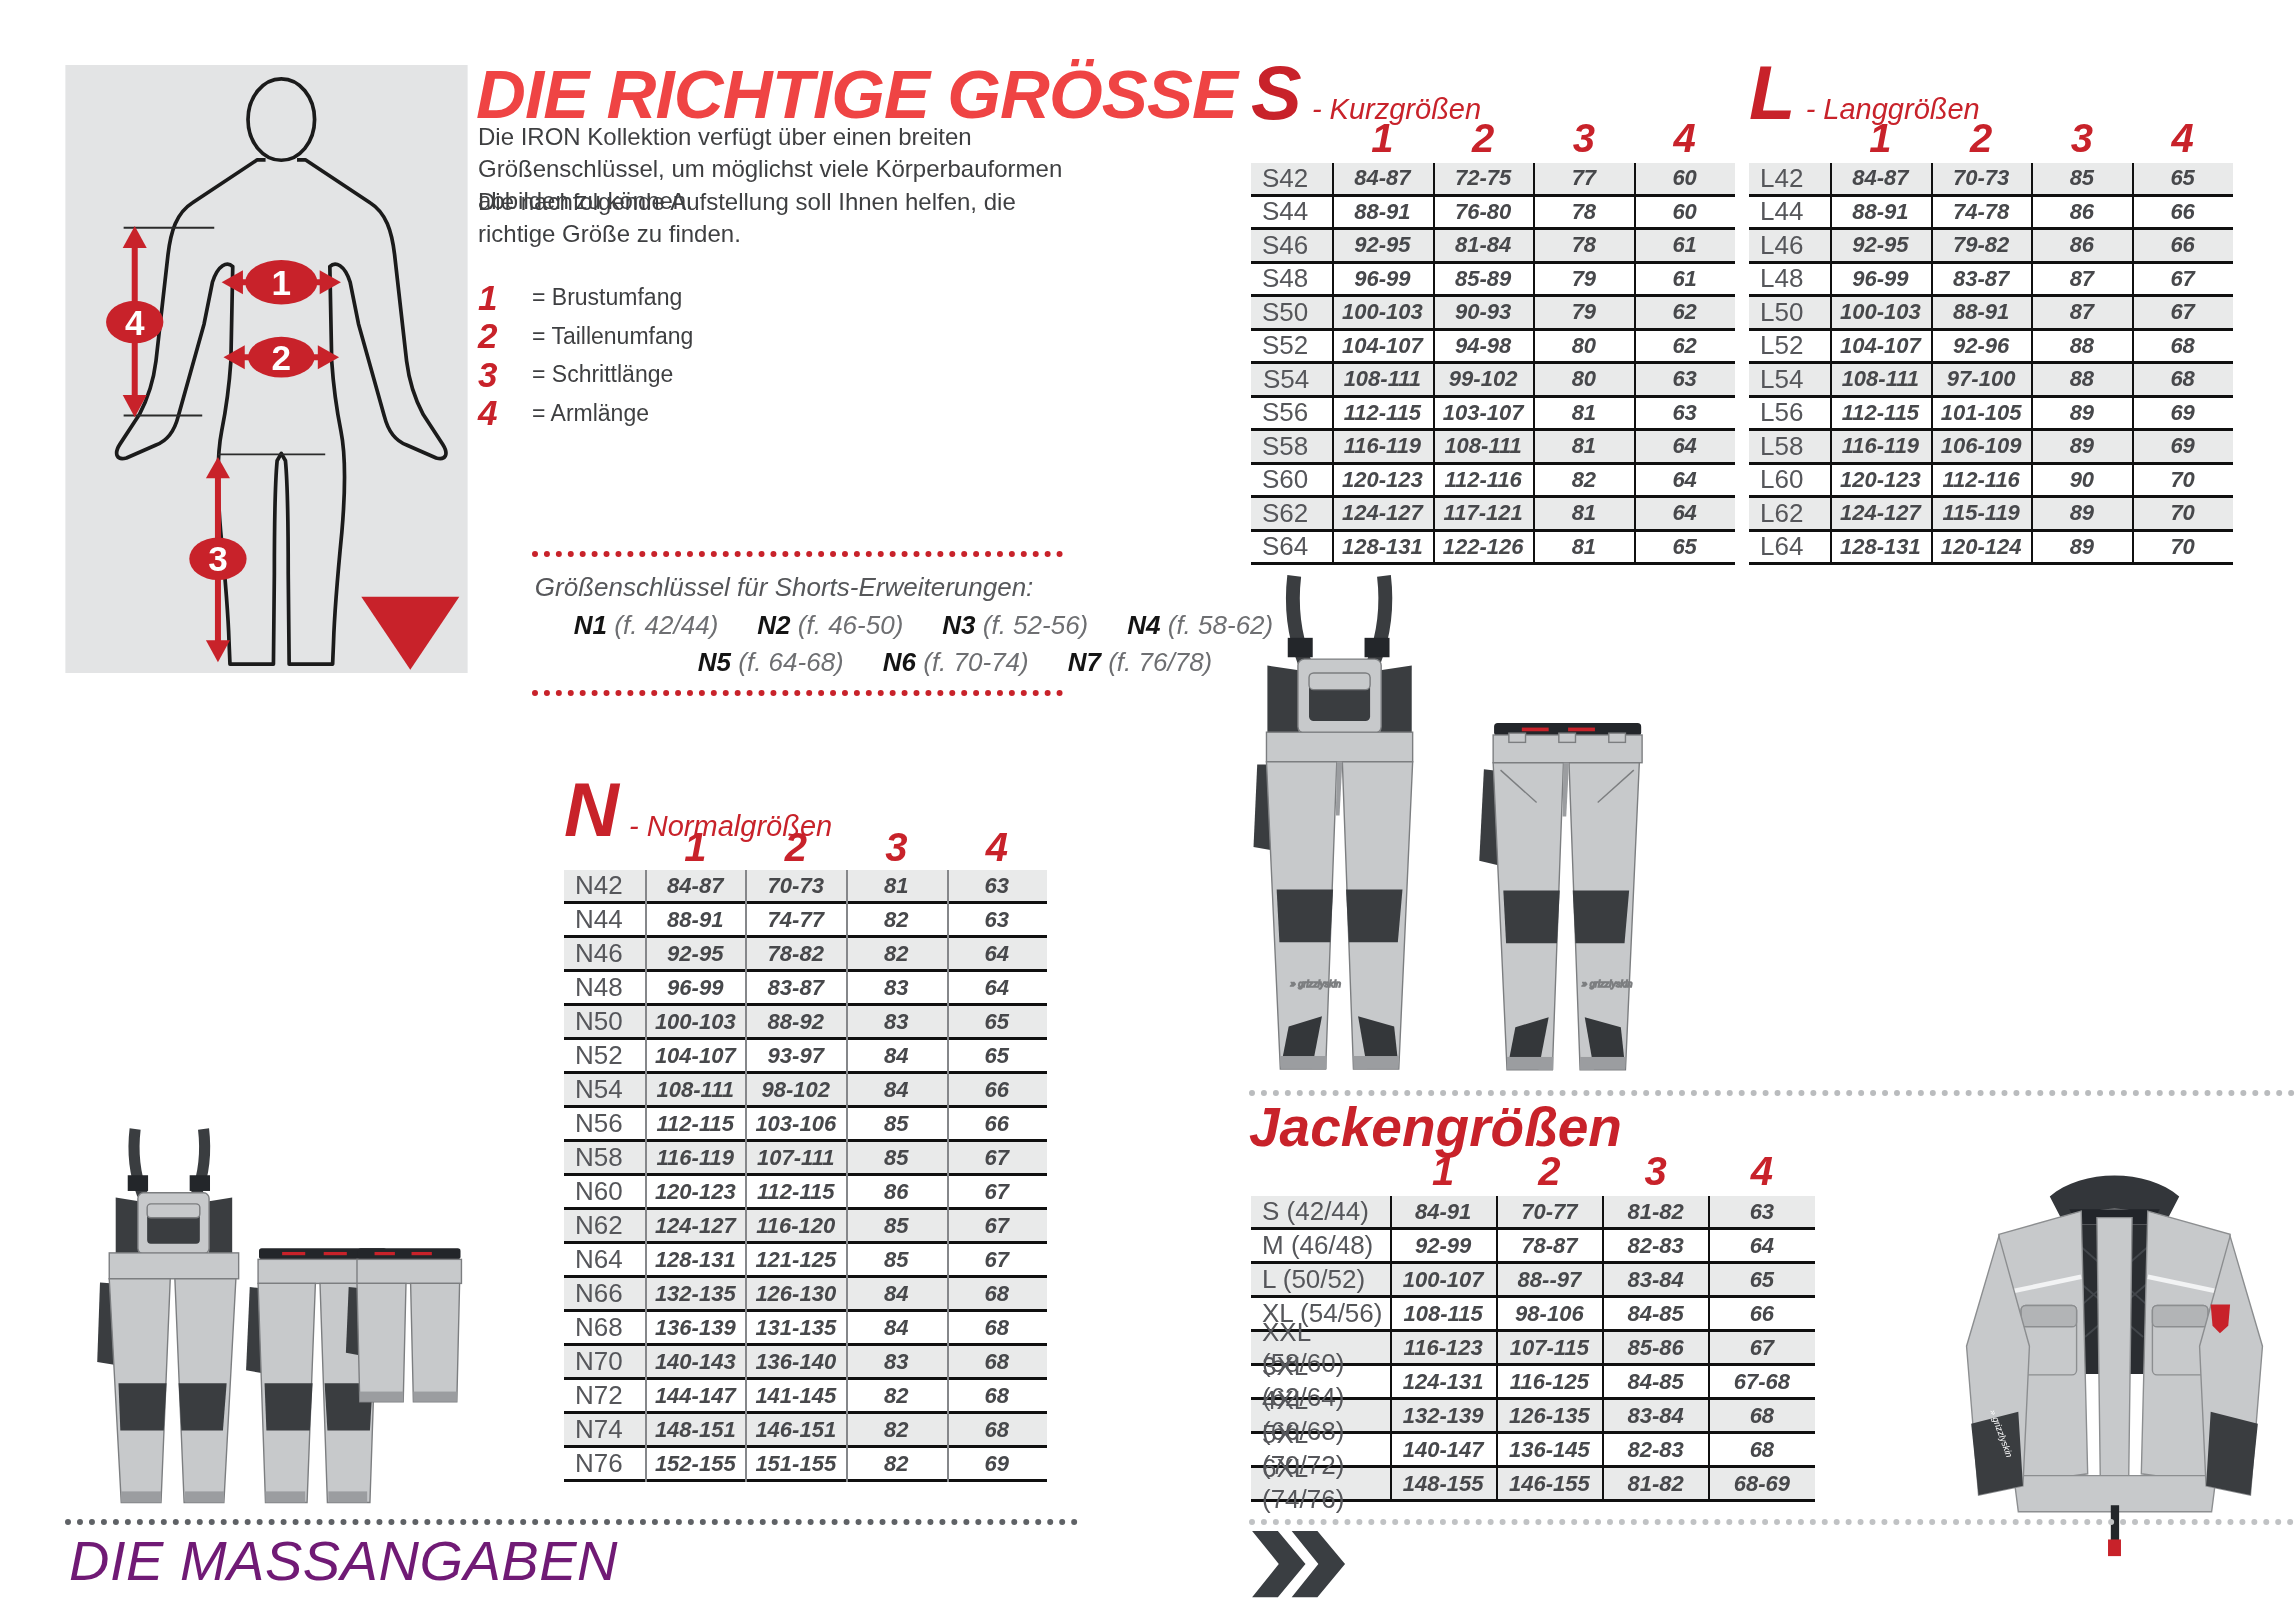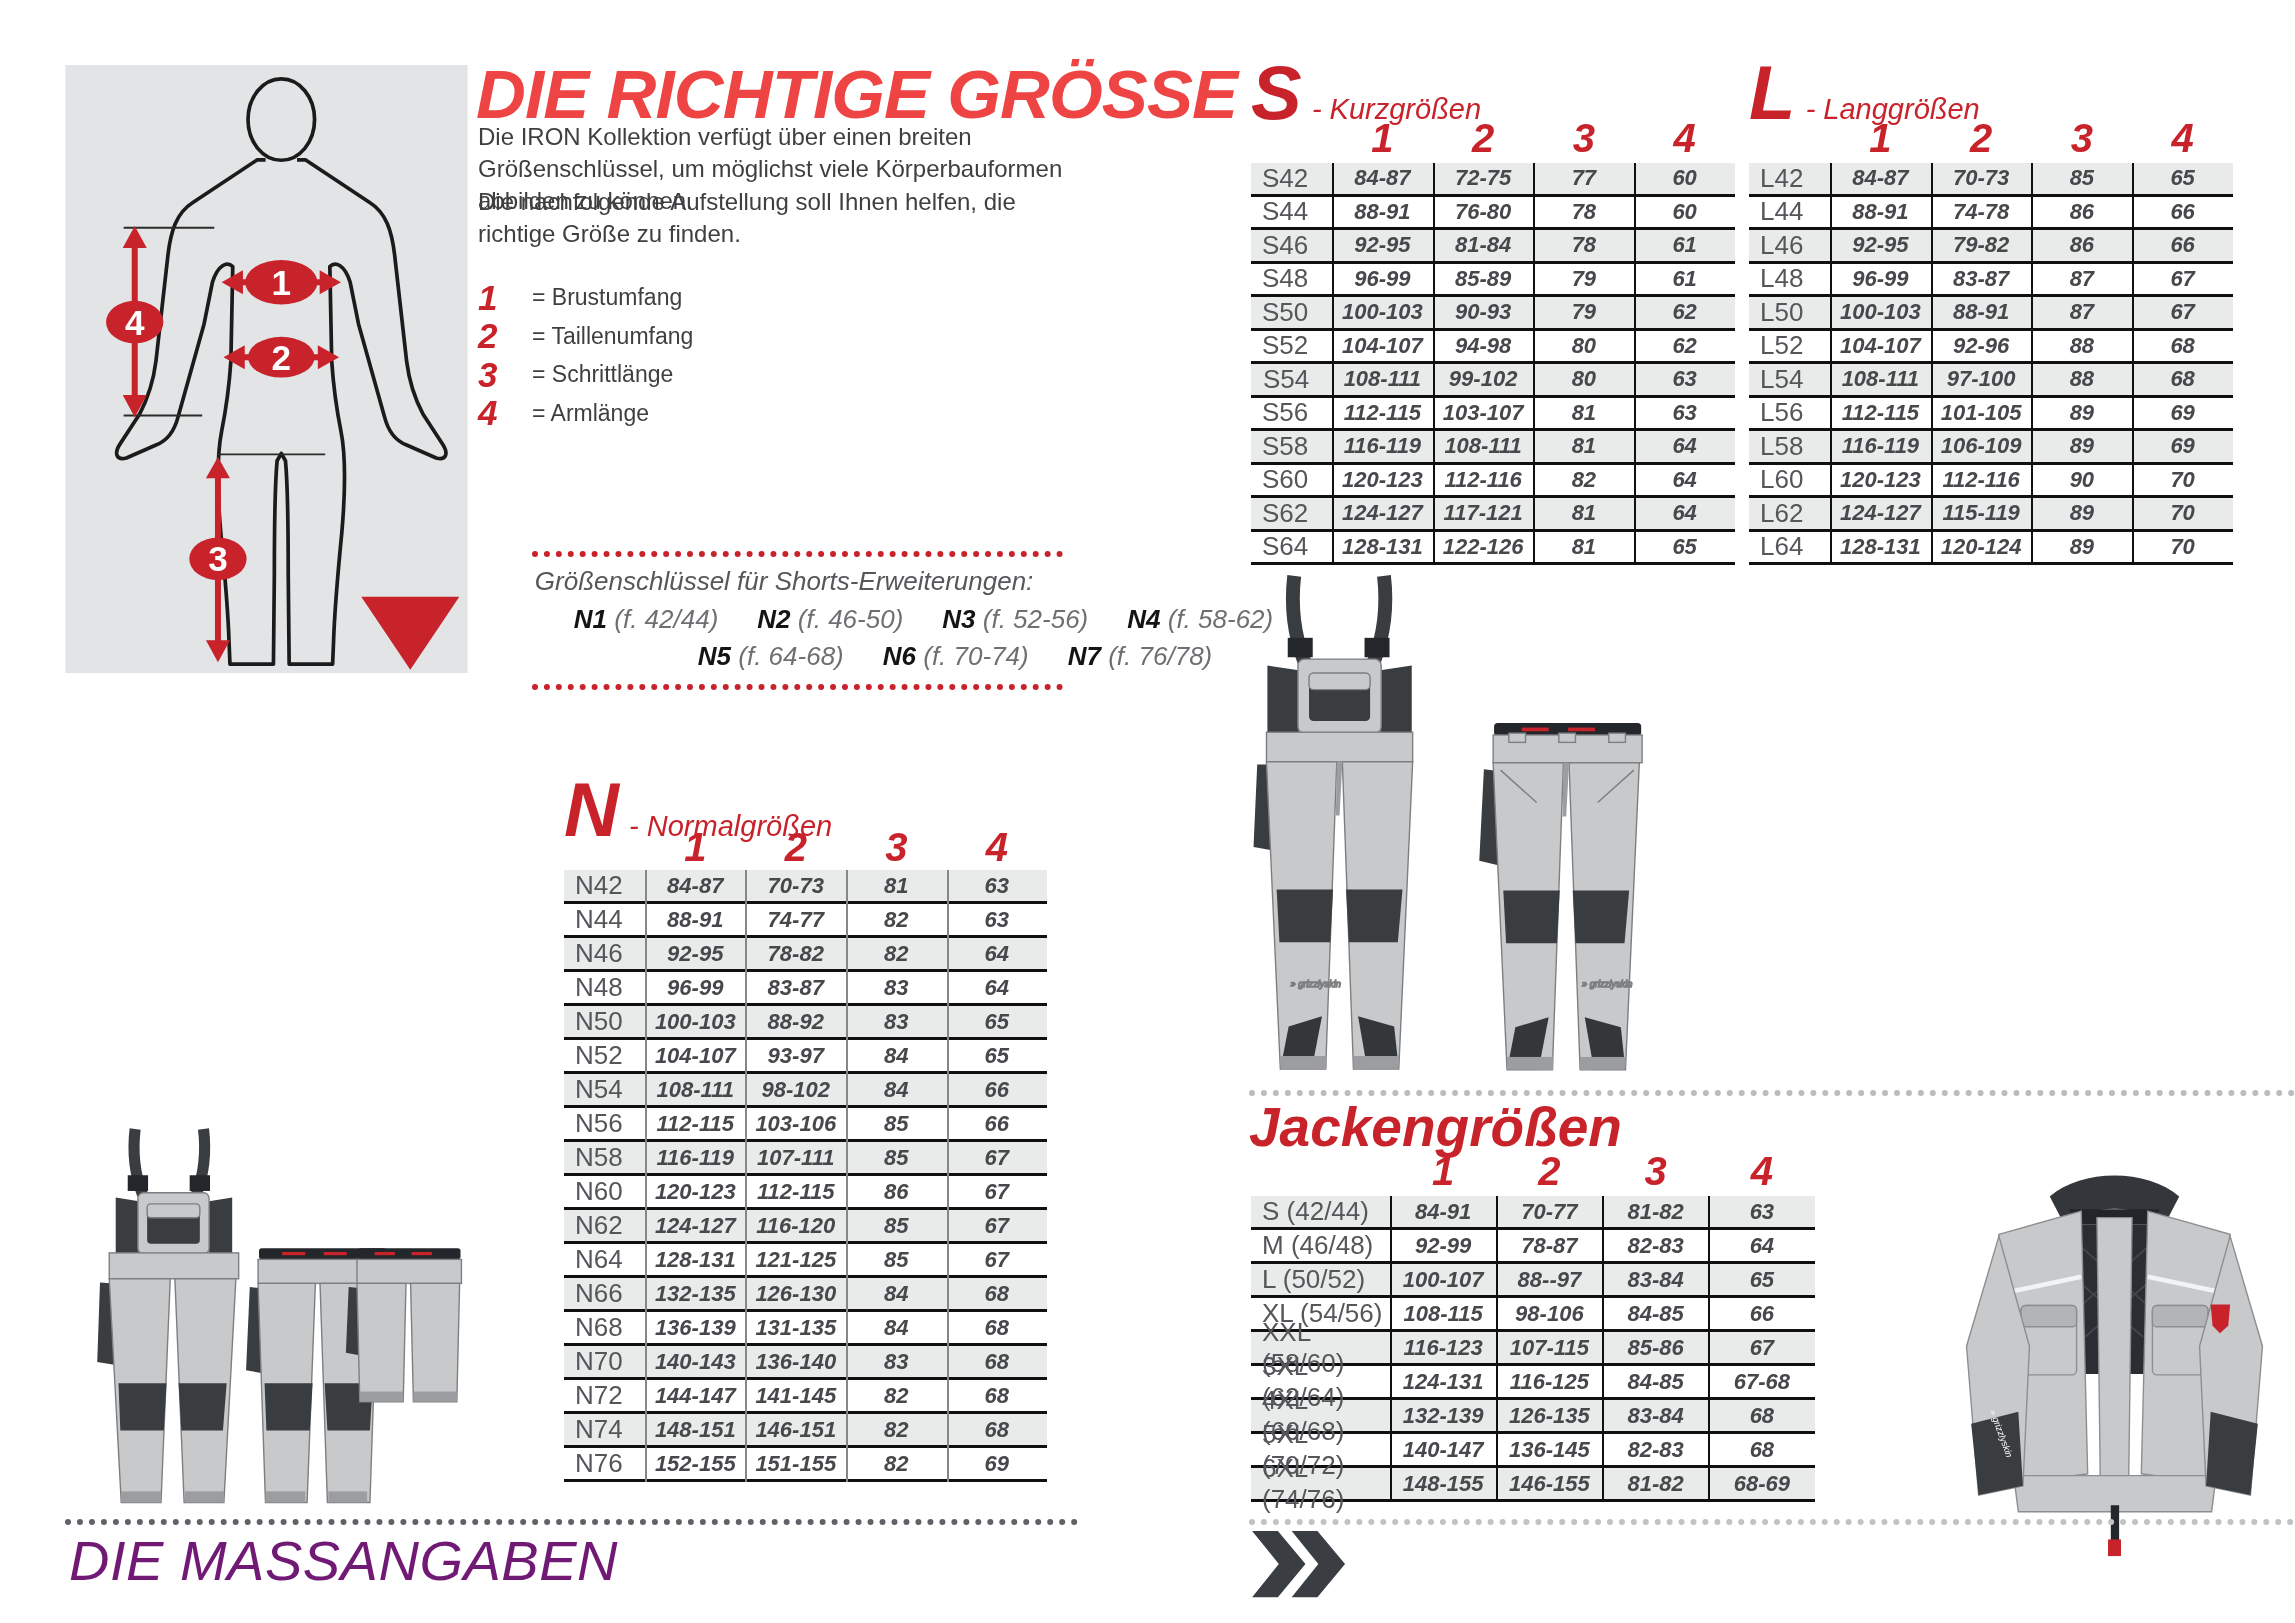--- a/index.html
+++ b/index.html
@@ -16,21 +16,21 @@
 
   
   #legend{left:478px;top:281px;}
   .leg-item{display:flex;align-items:center;height:33px;margin-bottom:5.6px;}
   .leg-num{font-size:35px;font-weight:bold;font-style:italic;color:#c8222a;width:33px;}
   .leg-text{font-size:23px;color:#3e3f41;margin-left:21px;}
 
   
   #shorts-key{left:532px;top:551px;width:525px;border-top:6.5px dotted #c8222a;
               border-bottom:6.5px dotted #c8222a;padding:9.3px 2.8px 12px 2.8px;}
-  .key-title{font-size:26px;font-style:italic;color:#56575a;margin-bottom:4.6px;}
+  .key-title{font-size:26px;font-style:italic;color:#56575a;margin-bottom:4.6px;margin-top:6px;}
   .key-row{display:flex;justify-content:space-between;margin-top:6.5px;}
   .key-row.second{margin-left:124px;}
   .key-item{white-space:nowrap;margin-left:39px;}
   .key-code{font-size:26px;font-weight:bold;font-style:italic;color:#141414;}
   .key-range{font-size:26px;font-style:italic;color:#6e6f72;}
 
   
   .sec-head{display:flex;align-items:baseline;color:#c8222a;font-style:italic;white-space:nowrap;}
   .sec-big{font-size:76px;font-weight:bold;line-height:1;}
   .sec-small{font-size:29px;margin-left:10.2px;}

